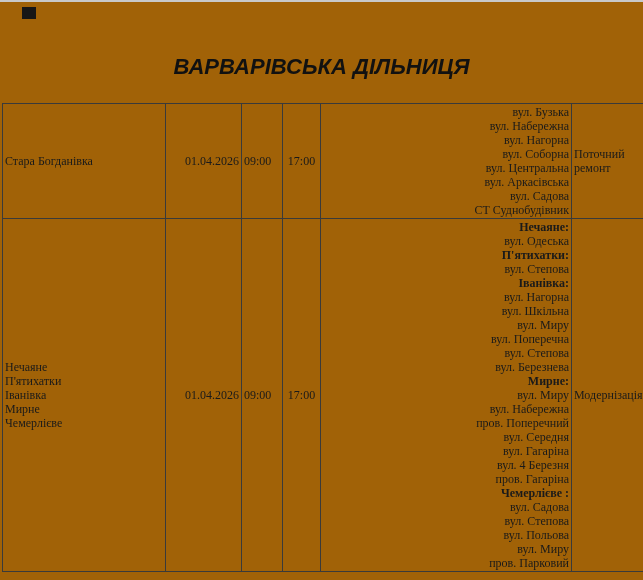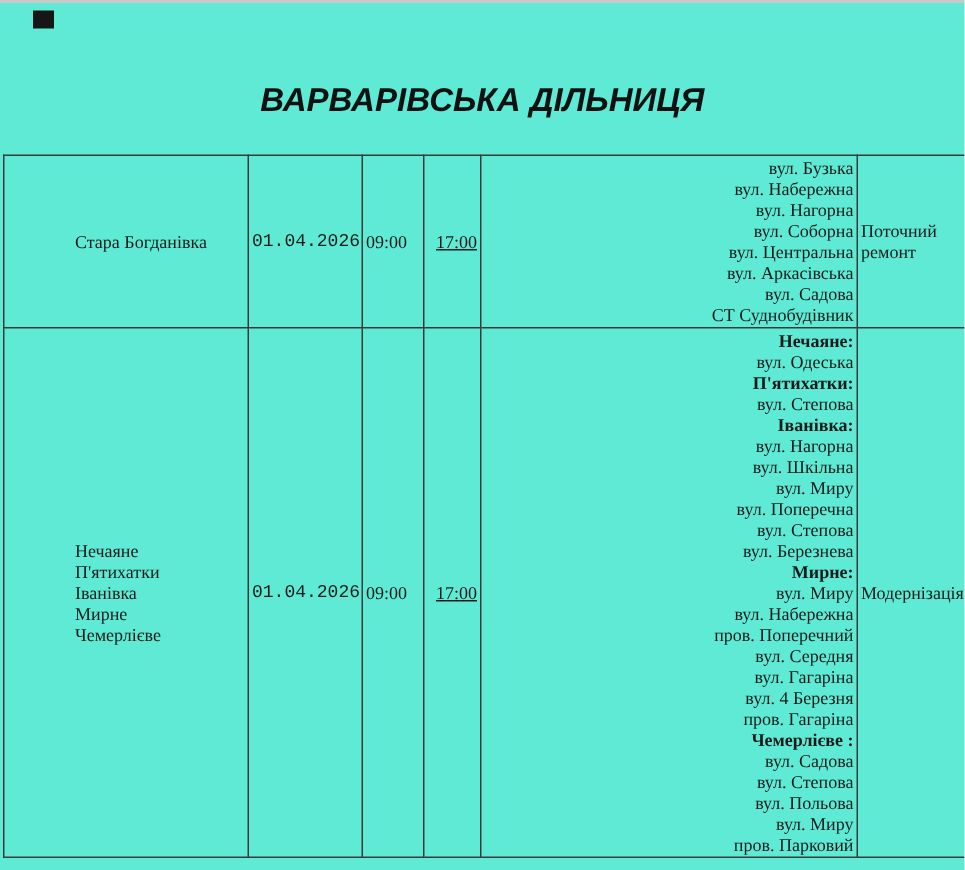--- a/index.html
+++ b/index.html
@@ -4,21 +4,21 @@
 <style>
   html, body {
     margin: 0;
     padding: 0;
     background: #ffffff;
   }
   .page {
     position: relative;
     width: 643px;
     height: 580px;
-    background: #5eead4;
+    background: #a16207;
     overflow: hidden;
     font-family: "Liberation Serif", serif;
     color: #1a1a1a;
   }
   .top-strip {
     position: absolute;
     top: 0; left: 0;
     width: 643px;
     height: 2px;
     background: #c9c9c9;
@@ -61,41 +61,40 @@
     vertical-align: middle;
     overflow: hidden;
   }
   td.c-settlement {
     width: 158px;
     text-align: left;
     padding-left: 5px;
   }
   td.c-date {
     width: 71px;
-    text-align: center;
-    font-family: Liberation Mono, monospace;
+    text-align: right;
   }
   td.c-time-start { width: 36px; text-align: left; }
-  td.c-time-end   { width: 33px; text-align: right; text-decoration: underline; }
+  td.c-time-end   { width: 33px; text-align: center; }
   td.c-streets {
     width: 246px;
     vertical-align: top;
     text-align: right;
     padding-left: 4px;
     padding-top: 2px;
   }
   td.c-work {
     width: 78px;
     text-align: left;
     padding-left: 4px;
     padding-right: 2px;
   }
   .street { white-space: nowrap; }
   .street.bold { font-weight: 700; }
-  .settlement-line { white-space: nowrap; margin-left: 45px; }
+  .settlement-line { white-space: nowrap; }
 </style>
 </head>
 <body>
 
 <div class="page">
   <div class="top-strip"></div>
   <div class="corner-square"></div>
   <h1 class="title">ВАРВАРІВСЬКА ДІЛЬНИЦЯ</h1>
 
   <table class="schedule">

